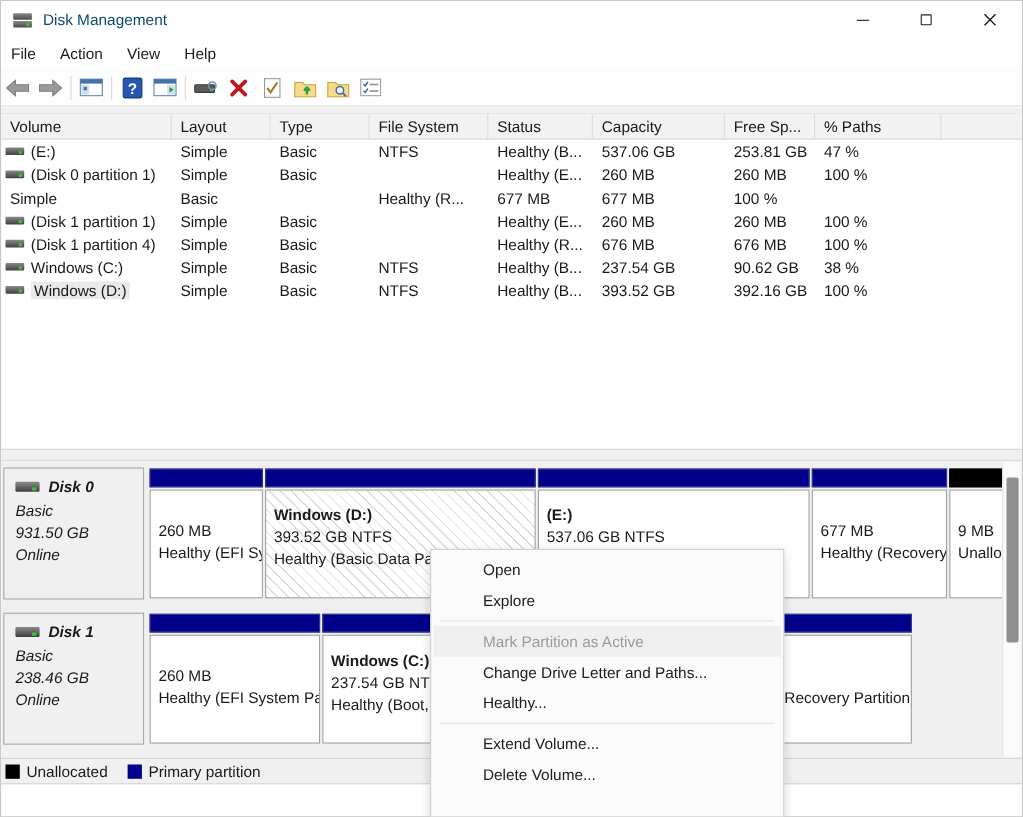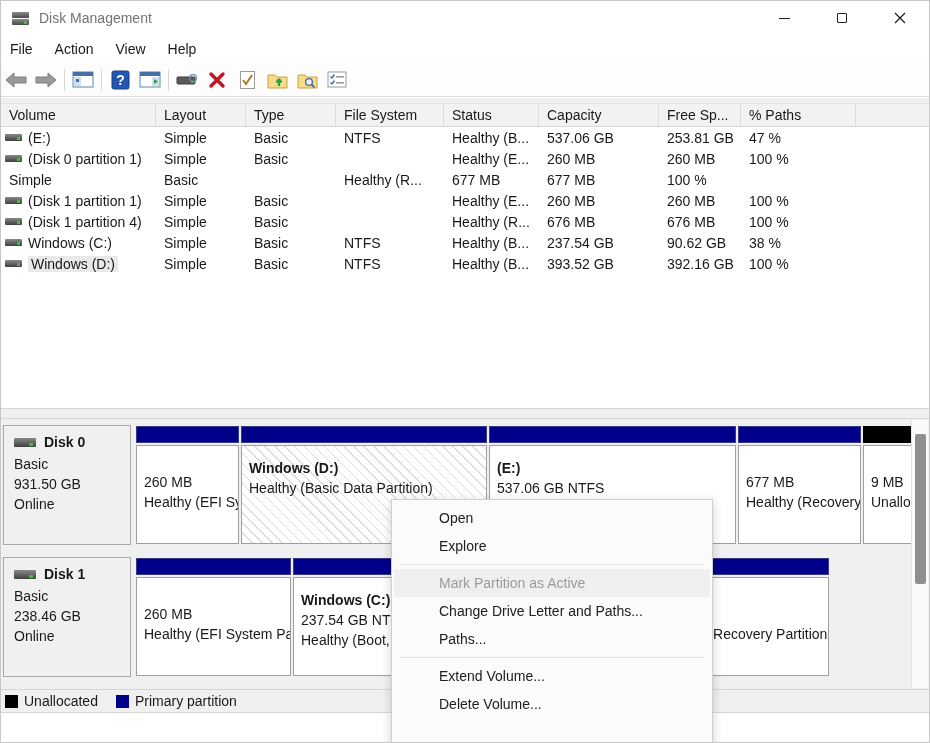--- a/index.html
+++ b/index.html
@@ -7,21 +7,21 @@
   body { font-family:"Liberation Sans", sans-serif; font-size:14px; color:#1a1a1a; }
   .window { position:relative; width:930px; height:743px; background:#ffffff; overflow:hidden; border:1px solid #c8c8c8; }
 
   
   .titlebar { position:absolute; top:0; left:0; width:100%; height:34px; background:#ffffff; display:flex; align-items:center; }
   .app-icon { position:relative; width:17px; height:13px; margin-left:11px; }
   .app-icon .drive { position:absolute; left:0; width:17px; height:6px; background:linear-gradient(#8a8a8a,#4a4a4a); border-radius:1px; }
   .app-icon .drive.top { top:0; }
   .app-icon .drive.bot { bottom:0; }
   .app-icon .led { position:absolute; right:2px; bottom:1px; width:3px; height:3px; background:#38c13a; }
-  .title-text { margin-left:10px; font-size:14px; color:#737373; }
+  .title-text { margin-left:10px; font-size:14px; color:#0c4a6e; }
   .win-controls { margin-left:auto; display:flex; height:34px; }
   .win-btn { width:58px; height:34px; display:flex; align-items:center; justify-content:center; }
   .min-glyph { width:11px; height:0; border-top:1px solid #222; display:block; }
   .max-glyph { width:10px; height:10px; border:1px solid #222; border-radius:1px; display:block; }
 
   
   .menubar { position:absolute; top:34px; left:0; width:100%; height:28px; display:flex; align-items:center; background:#fff; }
   .menu-item { padding:3px 11px; color:#191919; }
   .menu-item:first-child { padding-left:9px; }
 
@@ -40,21 +40,21 @@
   .t-body-row .cell { display:flex; align-items:center; padding-left:8px; white-space:nowrap; overflow:hidden; color:#191919; }
   .cell.vol-cell { padding-left:4px; }
   .vol-icon { position:relative; width:17px; height:7px; background:linear-gradient(#8a8a8a,#3f3f3f); border-radius:1px; margin-right:6px; flex:none; }
   .vol-icon::after { content:""; position:absolute; right:2px; bottom:1px; width:3px; height:3px; background:#38c13a; }
   .vol-name.selected { background:#e9e9e9; padding:0 3px; }
 
   
   .splitter { position:absolute; top:407px; left:0; width:100%; height:11px; background:#f0f0f0; border-top:1px solid #d6d6d6; border-bottom:1px solid #d6d6d6; }
   .graph-pane { position:absolute; top:418px; left:0; width:100%; height:270px; background:#f0f0f0; }
 
-  .disk-label { position:absolute; left:2px; width:128px; height:120px; background:#f0f0f0; border:1px solid #a8a8a8; padding:8px 0 0 10px; }
+  .disk-label { position:absolute; left:2px; width:128px; height:120px; background:#f0f0f0; border:1px solid #a8a8a8; padding:8px 0 0 10px;font-style:italic; }
   .disk-label .dl-title { display:flex; align-items:center; gap:8px; font-weight:bold; margin-bottom:4px; }
   .disk-icon { position:relative; width:22px; height:9px; background:linear-gradient(#8a8a8a,#3f3f3f); border-radius:1px; flex:none; }
   .disk-icon::after { content:""; position:absolute; right:3px; bottom:1px; width:4px; height:3px; background:#38c13a; }
   .disk-label .dl-line { line-height:20px; }
 
   .part { position:absolute; height:118px; }
   .pbar { height:17px; background:#00008B; border:1px solid #3a3a8a; }
   .pbar.unallocated { background:#000000; border-color:#000; }
   .pbody { position:absolute; top:19px; left:0; right:0; bottom:0; background:#ffffff; border:1px solid #9f9f9f; overflow:hidden; }
   .pbody.hatched { background-color:#fff;
@@ -326,20 +326,21 @@
         <div class="pline">Healthy (EFI System Partition)</div>
       </div>
         </div>
     </div>
 
     <div class="part" style="left:240px; width:246px; top:7px;">
       <div class="pbar"></div>
       <div class="pbody hatched">
           <div class="ptext">
         <div class="pline bold">Windows (D:)</div>
+        <div class="pline">393.52 GB NTFS</div>
         <div class="pline">Healthy (Basic Data Partition)</div>
       </div>
         </div>
     </div>
 
     <div class="part" style="left:488px; width:247px; top:7px;">
       <div class="pbar"></div>
       <div class="pbody">
           <div class="ptext">
         <div class="pline bold">(E:)</div>
@@ -420,19 +421,19 @@
     <span class="swatch navy"></span>
     <span class="lg-label">Primary partition</span>
   </div>
 
   <div class="ctx-menu">
     <div class="ctx-item">Open</div>
     <div class="ctx-item">Explore</div>
     <div class="ctx-sep"></div>
     <div class="ctx-item disabled highlighted">Mark Partition as Active</div>
     <div class="ctx-item">Change Drive Letter and Paths...</div>
-    <div class="ctx-item">Paths...</div>
+    <div class="ctx-item">Healthy...</div>
     <div class="ctx-sep"></div>
     <div class="ctx-item">Extend Volume...</div>
     <div class="ctx-item">Delete Volume...</div>
   </div>
 
 </div>
 
 </body></html>

